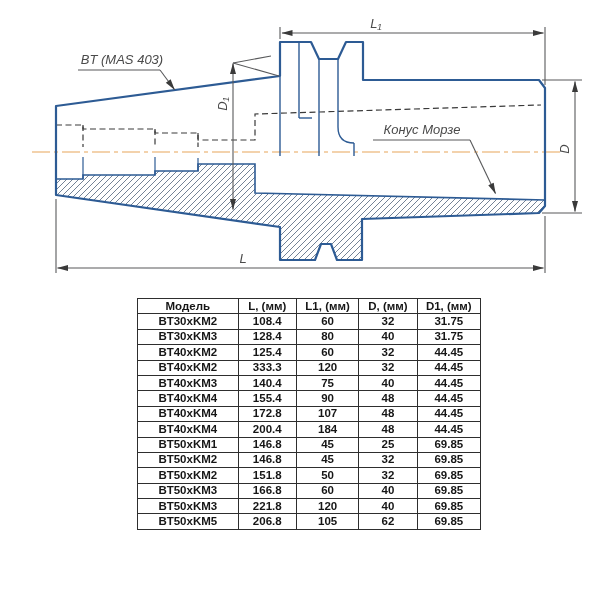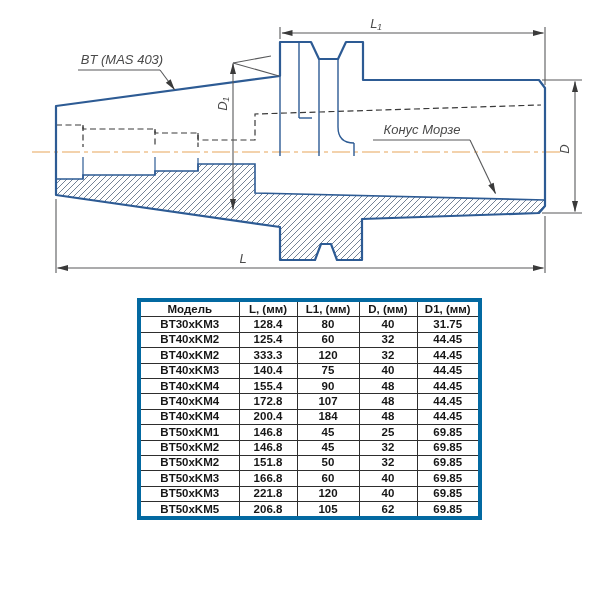--- a/index.html
+++ b/index.html
@@ -4,21 +4,21 @@
 <style>
   html,body{margin:0;padding:0;background:#ffffff;}
   .page{position:relative;width:606px;height:600px;background:#fff;overflow:hidden;
         font-family:"Liberation Sans", sans-serif;}
   .drawing{position:absolute;left:0;top:0;width:606px;height:292px;}
   .dim-text{font-style:italic;font-size:13px;fill:#4a4a4a;}
   .spec{position:absolute;left:137px;top:298px;width:344px;border-collapse:collapse;
         font-size:11.5px;font-weight:bold;color:#161616;table-layout:fixed;}
   .spec th,.spec td{border:1px solid #2e2e2e;text-align:center;padding:0 1px;
         height:14.4px;line-height:1.15;font-weight:bold;white-space:nowrap;overflow:hidden;}
-  .spec{border:4px solid #0369a1;}
+  .spec{border:1px solid #0369a1;}
 </style>
 </head>
 <body>
 
 <div class="page">
 
   <svg class="drawing" viewBox="0 0 606 292" xmlns="http://www.w3.org/2000/svg">
     <defs>
       <pattern id="hatch" width="6" height="6" patternUnits="userSpaceOnUse">
         <path d="M0,6 L6,0 M-1.5,1.5 L1.5,-1.5 M4.5,7.5 L7.5,4.5" stroke="#64758a" stroke-width="0.9" fill="none"></path>
@@ -112,20 +112,27 @@
         <tr>
           <th>Модель</th>
           <th>L, (мм)</th>
           <th>L1, (мм)</th>
           <th>D, (мм)</th>
           <th>D1, (мм)</th>
         </tr>
       </thead>
     <tbody>
         <tr>
+          <td>BT30xKM2</td>
+          <td>108.4</td>
+          <td>60</td>
+          <td>32</td>
+          <td>31.75</td>
+        </tr>
+        <tr>
           <td>BT30xKM3</td>
           <td>128.4</td>
           <td>80</td>
           <td>40</td>
           <td>31.75</td>
         </tr>
         <tr>
           <td>BT40xKM2</td>
           <td>125.4</td>
           <td>60</td>

